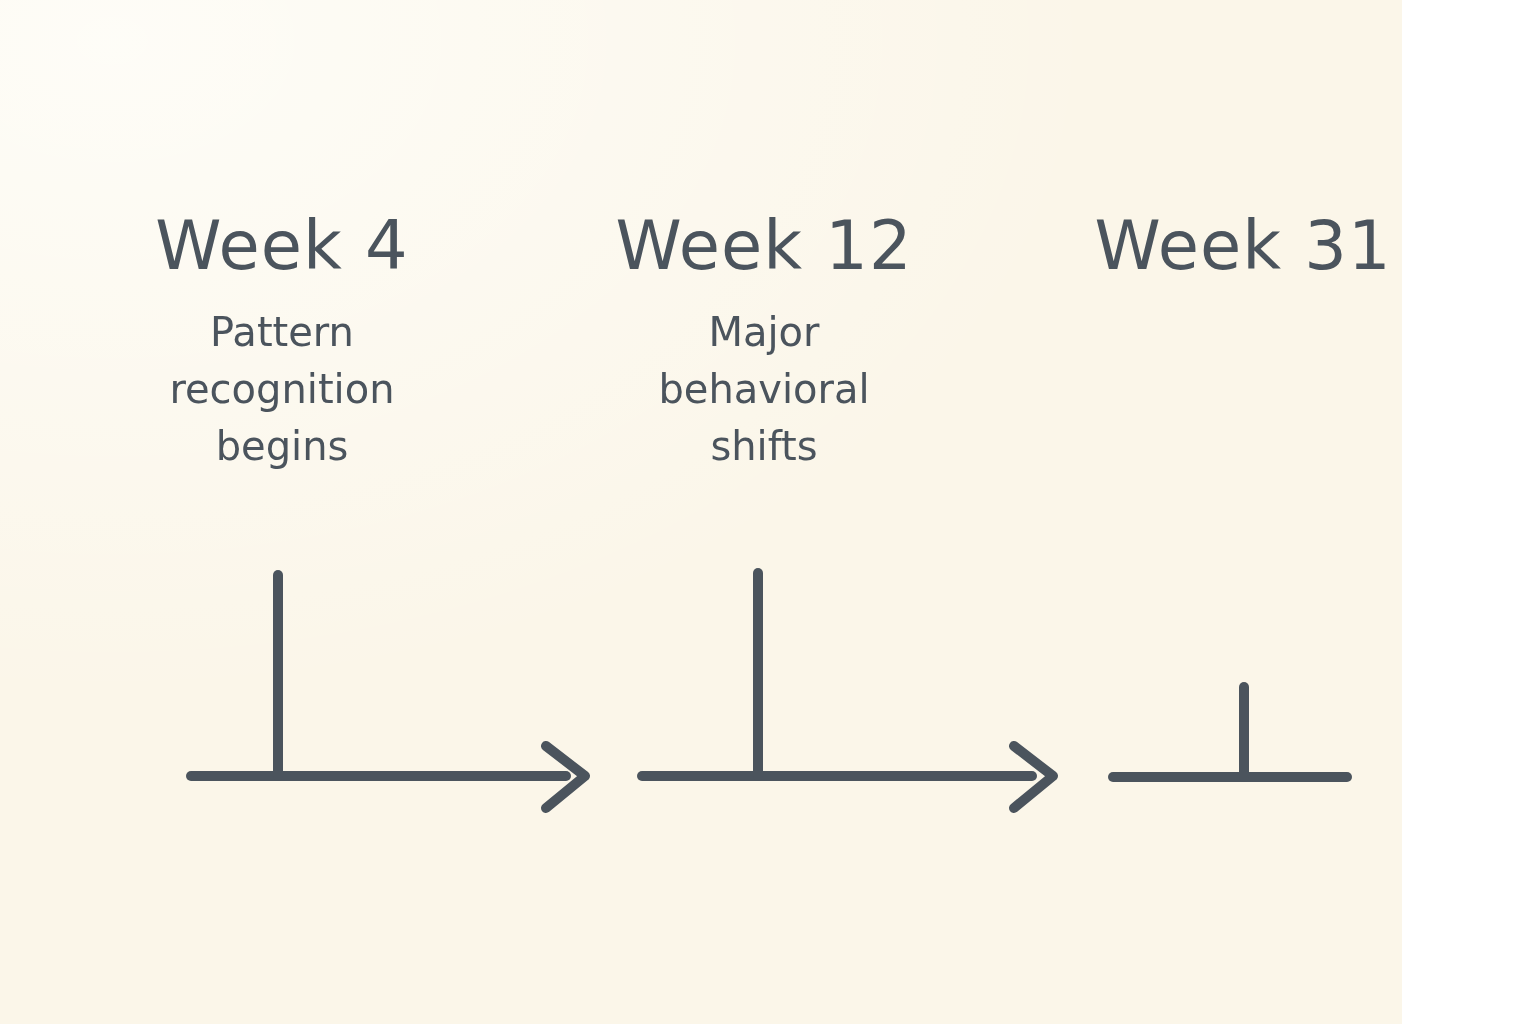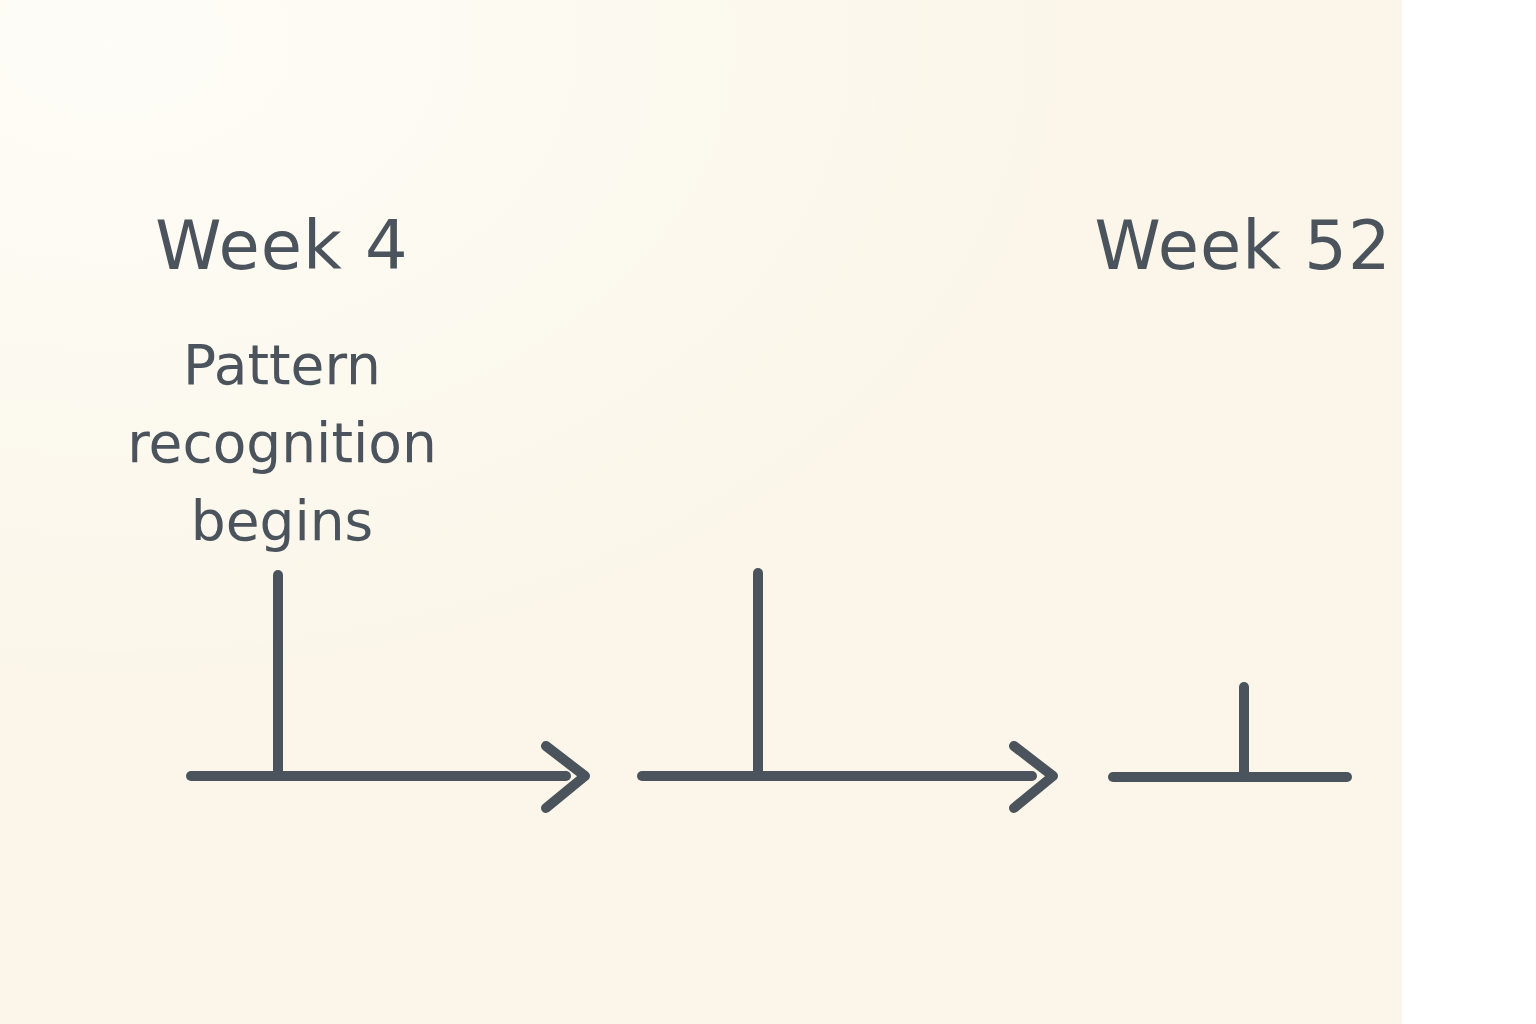--- a/index.html
+++ b/index.html
@@ -30,22 +30,22 @@
   .milestone.m2 { left: 608px; }
   .milestone.m3 { left: 1087px; }
   .week-label {
     font-size: 67px;
     font-weight: 500;
     letter-spacing: 1px;
     line-height: 1.0;
     white-space: nowrap;
   }
   .milestone-desc {
-    margin-top: 46px;
-    font-size: 55px;
+    margin-top: 24px;
+    font-size: 40px;
     font-weight: 500;
     line-height: 1.42;
     white-space: pre-line;
   }
   svg.timeline {
     position: absolute;
     left: 0; top: 0;
     width: 1536px; height: 1024px;
   }
   svg.timeline .stroke-group {
@@ -61,23 +61,29 @@
 
 <div class="canvas">
 
   <div class="milestone m1">
     <div class="week-label">Week 4</div>
     <div class="milestone-desc">Pattern
 recognition
 begins</div>
   </div>
 
+  <div class="milestone m2">
+    <div class="week-label">Week 12</div>
+    <div class="milestone-desc">Major
+behavioral
+shifts</div>
+  </div>
 
   <div class="milestone m3">
-    <div class="week-label">Week 52</div>
+    <div class="week-label">Week 31</div>
   </div>
 
   <svg class="timeline" viewBox="0 0 1536 1024">
     <g class="stroke-group">
 
       <line x1="191" y1="776" x2="566" y2="776"></line>
       <line x1="278" y1="575" x2="278" y2="776"></line>
       <path d="M546 746 L585 776 L546 808"></path>
 
       <line x1="642" y1="776" x2="1032" y2="776"></line>

